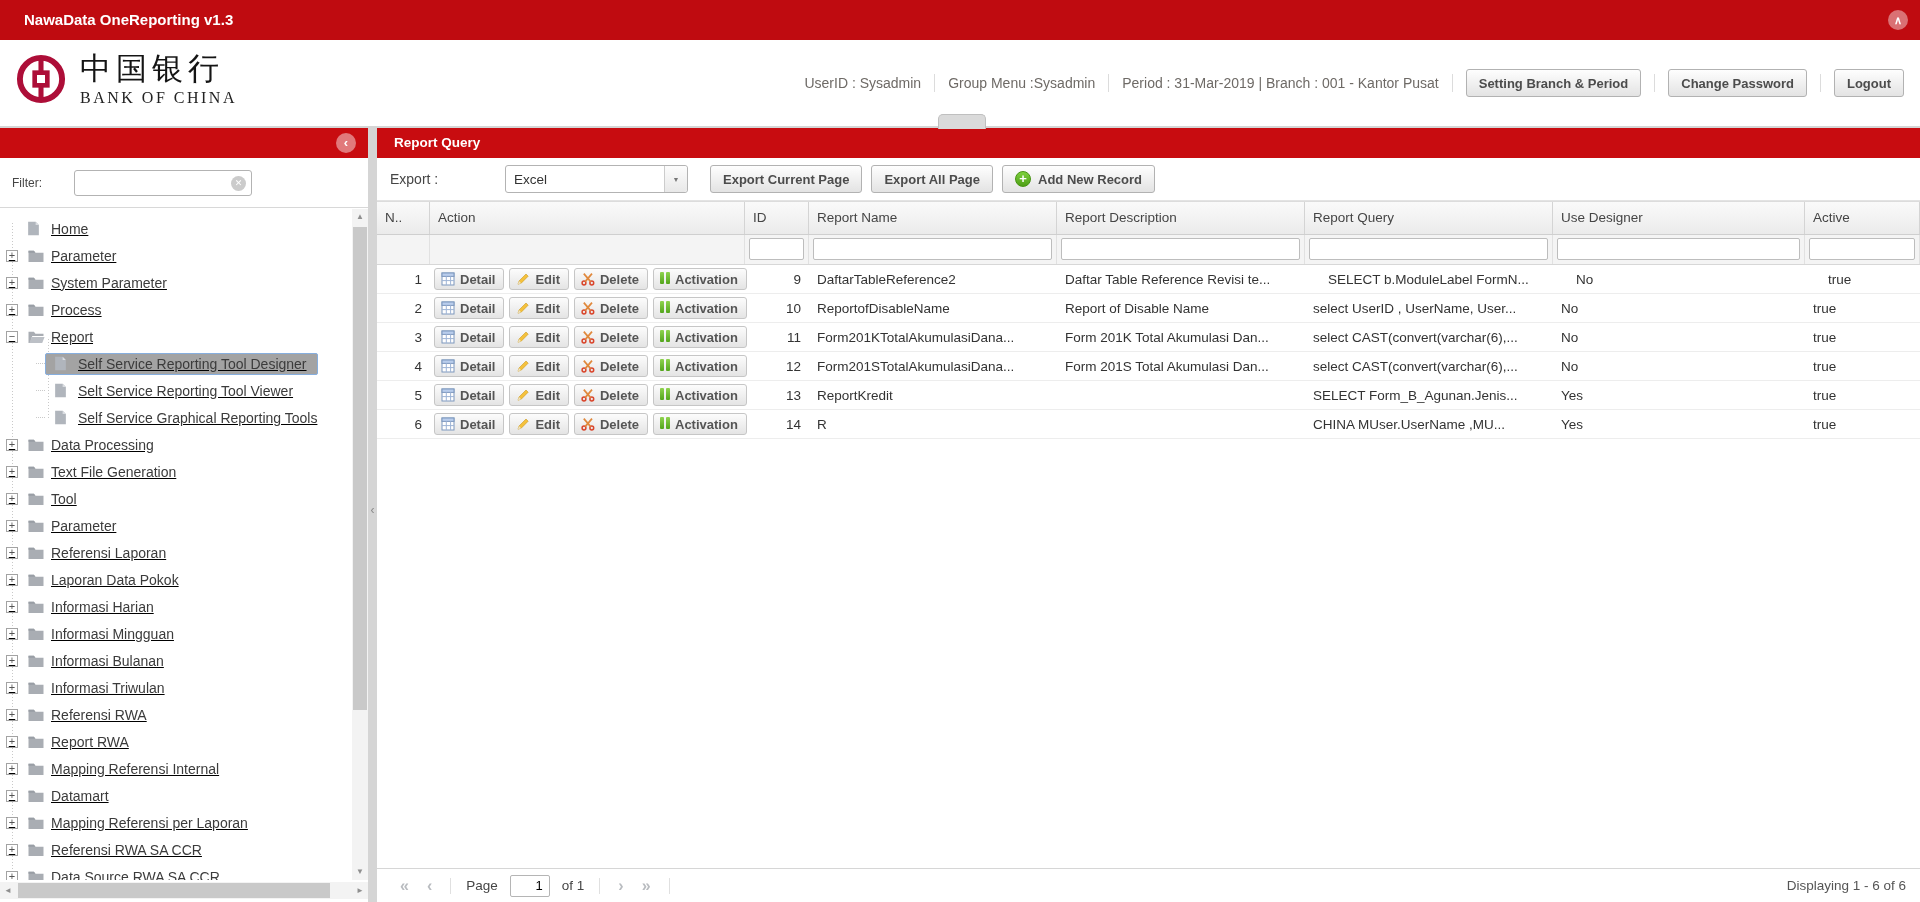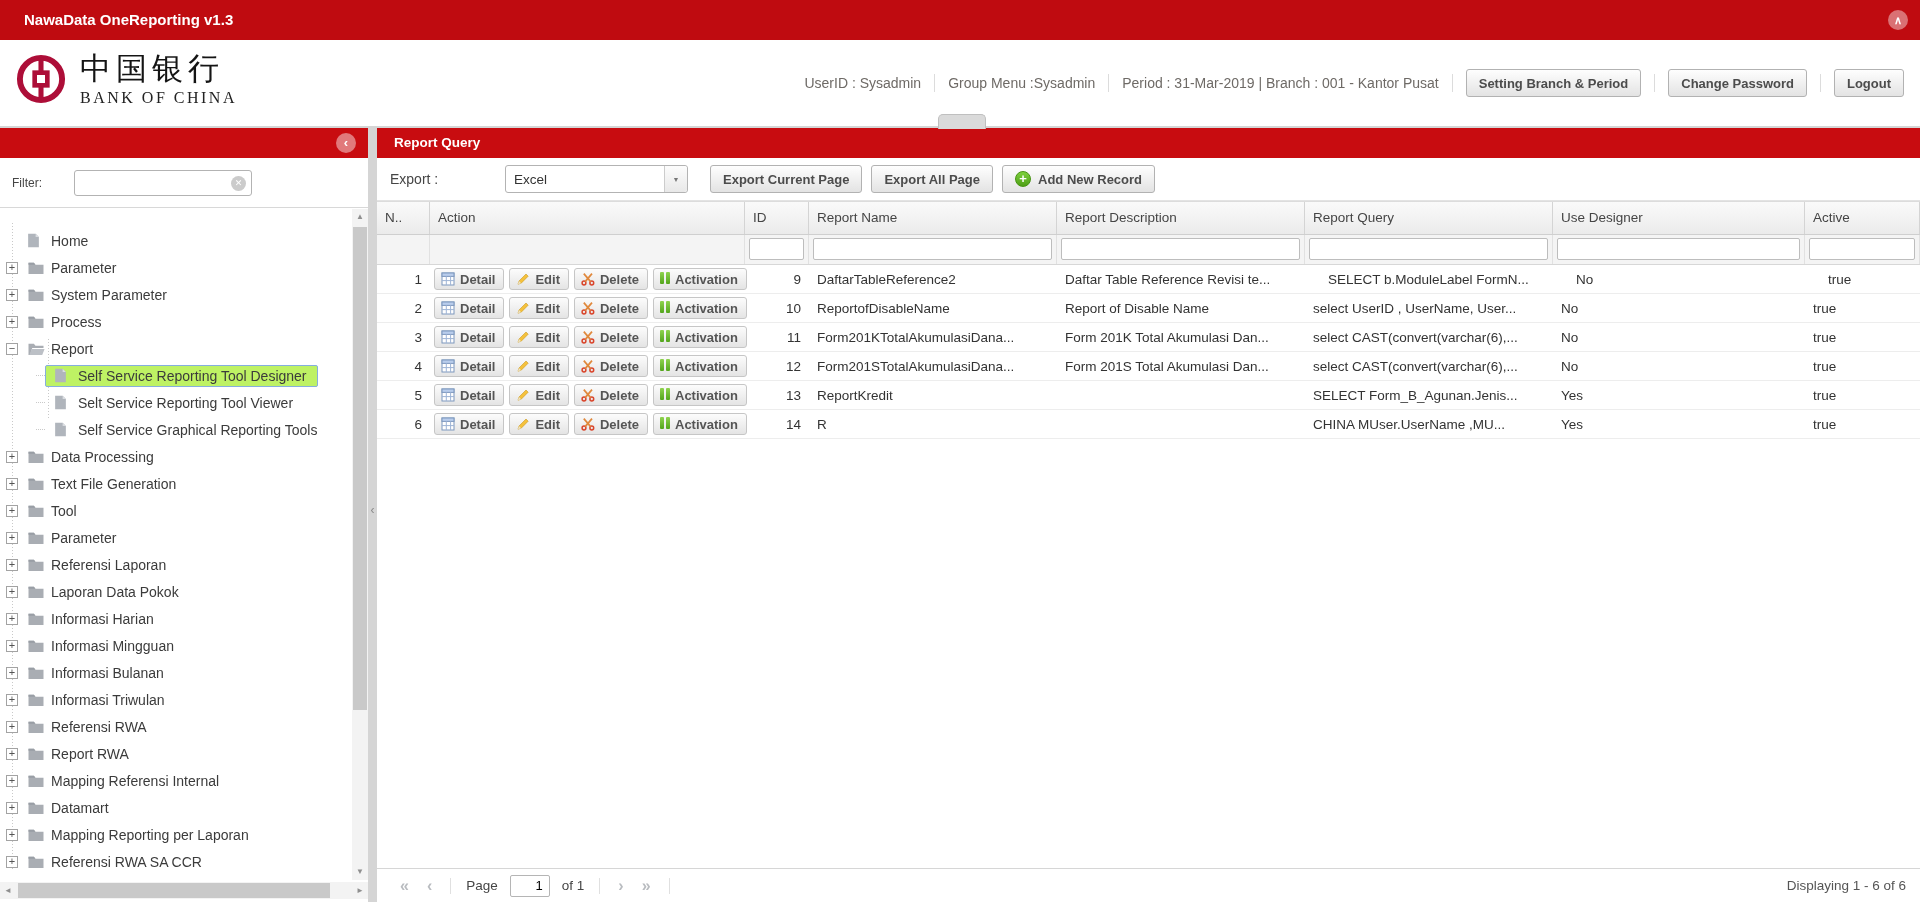--- a/index.html
+++ b/index.html
@@ -42,31 +42,31 @@
        text-align:center;cursor:pointer;}
   .filter-row{position:relative;height:49px;border-bottom:1px solid #d8d8d8;display:flex;align-items:center;padding:0 12px;}
   .filter-label{font-size:12px;color:#454545;width:62px;}
   .filter-box{position:relative;width:178px;}
   .filter-box input{width:100%;height:26px;border:1px solid #b3b3b3;border-radius:3px;box-sizing:border-box;
        padding:0 26px 0 7px;font-size:13px;font-family:inherit;outline:none;}
   .clear-ico{position:absolute;right:6px;top:6px;width:15px;height:15px;border-radius:50%;background:#cbcbcb;
        color:#fff;font-size:9px;line-height:15px;text-align:center;cursor:pointer;}
 
   
-  .tree{position:absolute;left:0;top:81px;right:17px;bottom:22px;overflow:hidden;padding-top:18px;}
+  .tree{position:absolute;left:0;top:81px;right:17px;bottom:22px;overflow:hidden;padding-top:6px;text-decoration:underline;}
   .guide-v{position:absolute;width:1px;background-image:repeating-linear-gradient(to bottom,#c9c9c9 0 1px,transparent 1px 3px);}
   .tree-row{position:relative;height:27px;display:flex;align-items:center;font-size:14px;color:#3b3b3b;cursor:pointer;}
   .tree-row .exp{flex:none;width:12px;height:12px;box-sizing:border-box;border:1px solid #a3a3a3;background:#fff;
        font-size:11px;line-height:9px;text-align:center;color:#555;margin-left:6px;cursor:pointer;}
   .tree-row .exp-spacer{flex:none;width:12px;margin-left:6px;}
   .tree-row .stub{flex:none;width:9px;height:1px;border-top:1px dotted #c9c9c9;}
   .tree-row .ticon{flex:none;width:18px;height:15px;margin-left:5px;}
   .tree-row .ticon svg{display:block;}
   .row-inner{display:flex;align-items:center;padding:2px 10px 2px 3px;border:1px solid transparent;border-radius:2px;}
-  .tree-row.selected .row-inner{background:#bef264;border-color:#86aede;}
+  .tree-row.selected .row-inner{background:#a3a3a3;border-color:#86aede;}
   .tlabel{margin-left:6px;white-space:nowrap;}
   .child{padding-left:36px;}
 
   
   .vscroll{position:absolute;right:0;top:81px;bottom:22px;width:16px;background:#f3f3f3;}
   .vscroll .arr{position:absolute;left:0;width:16px;height:16px;color:#8f8f8f;font-size:8px;line-height:16px;text-align:center;cursor:pointer;}
   .vscroll .arr.up{top:0;}
   .vscroll .arr.down{bottom:0;}
   .vscroll .thumb{position:absolute;left:1px;right:1px;top:18px;height:72%;background:#c9c9c9;cursor:pointer;}
   .hscroll{position:absolute;left:0;bottom:3px;width:368px;height:17px;background:#f3f3f3;}
@@ -448,21 +448,21 @@
           </div>
           <div class="tree-row">
             <span class="exp">+</span>
             <span class="row-inner">
               <span class="ticon">
                 <svg width="18" height="15" viewBox="0 0 16 14">
                   <path d="M1 2.5h5l1.5 2H15V13H1z" fill="#a9adb3"></path>
                   <path d="M1 2.5h5l1.5 2H1z" fill="#999ea5"></path>
                 </svg>
               </span>
-              <span class="tlabel">Mapping Reporting per Laporan</span>
+              <span class="tlabel">Mapping Referensi per Laporan</span>
             </span>
           </div>
           <div class="tree-row">
             <span class="exp">+</span>
             <span class="row-inner">
               <span class="ticon">
                 <svg width="18" height="15" viewBox="0 0 16 14">
                   <path d="M1 2.5h5l1.5 2H15V13H1z" fill="#a9adb3"></path>
                   <path d="M1 2.5h5l1.5 2H1z" fill="#999ea5"></path>
                 </svg>

